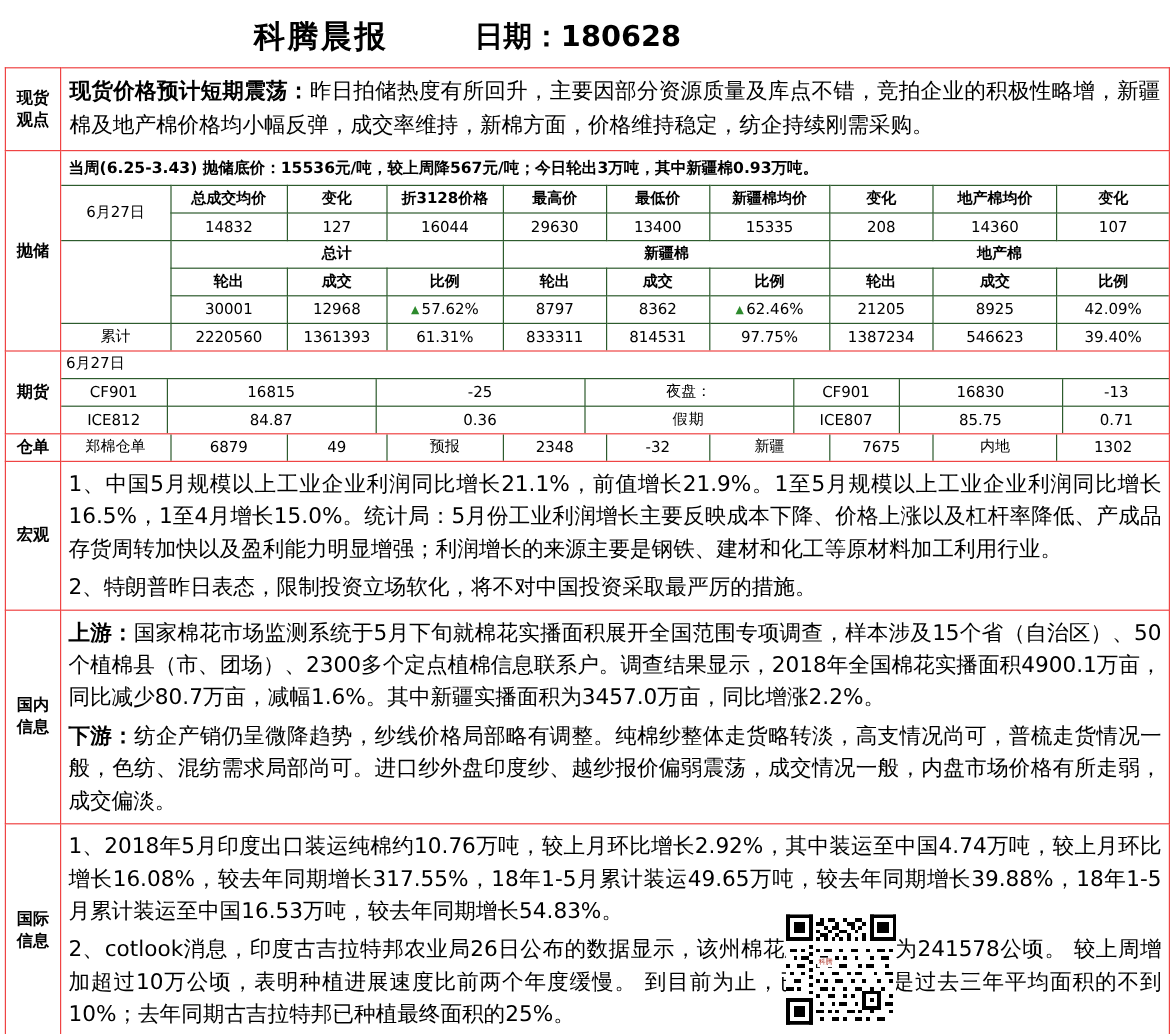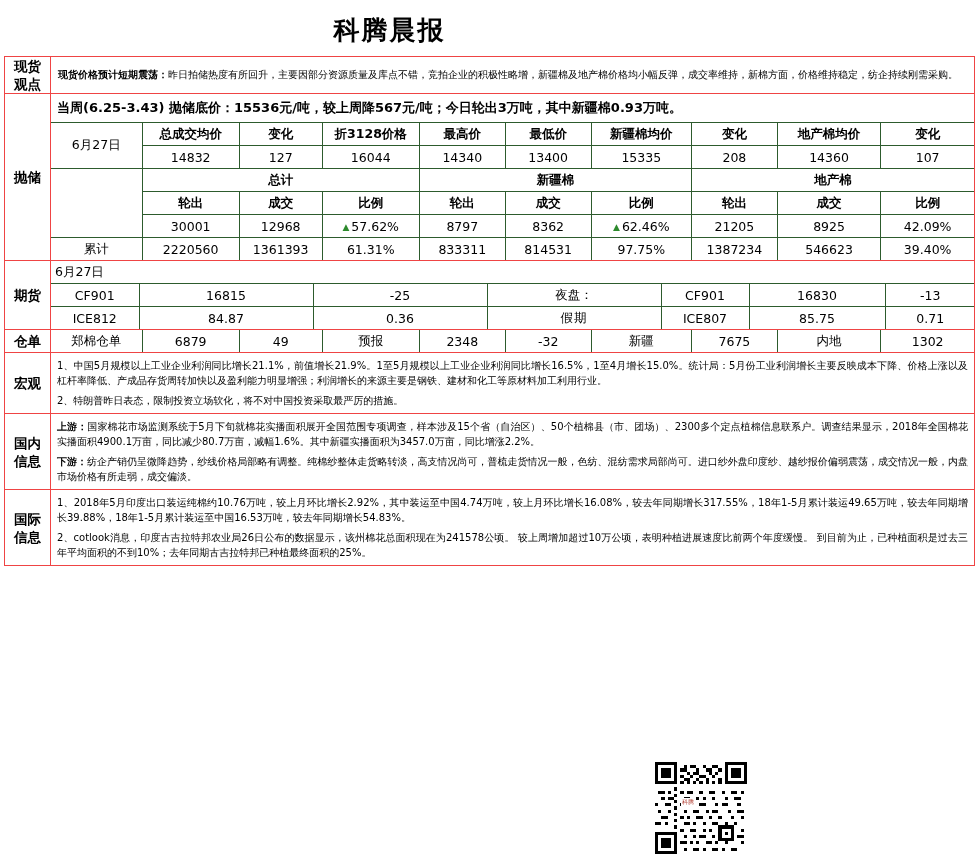--- a/index.html
+++ b/index.html
@@ -55,21 +55,21 @@
     width: 46px;
     text-align: center;
     font-weight: bold;
     font-size: 13.5px;
     line-height: 1.35;
     padding: 2px 1px;
   }
   .cellpad {
     padding: 6px 7px;
     line-height: 1.55;
-    font-size: 10px;
+    font-size: 18px;
     text-align: justify;
   }
   .cellpad.tight {
     padding: 5px 6px;
     line-height: 1.5;
   }
   b.lead { font-weight: bold; }
   
   table.inner {
     width: 100%;
@@ -133,20 +133,23 @@
     height: 104px;
   }
 </style>
 </head>
 <body>
 
 <div class="page">
 
   <div class="doc-header">
     <div class="doc-title">科腾晨报</div>
+    <div class="doc-date">
+      <span>日期：</span><span>180628</span>
+    </div>
   </div>
 
   <table class="main">
     <colgroup>
       <col style="width:46px">
       <col>
     </colgroup>
     <tbody>
 
       <tr>
@@ -188,21 +191,21 @@
                 <td class="hdr">最低价</td>
                 <td class="hdr">新疆棉均价</td>
                 <td class="hdr">变化</td>
                 <td class="hdr">地产棉均价</td>
                 <td class="hdr noright">变化</td>
               </tr>
               <tr>
                 <td>14832</td>
                 <td>127</td>
                 <td>16044</td>
-                <td>14340</td>
+                <td>29630</td>
                 <td>13400</td>
                 <td>15335</td>
                 <td>208</td>
                 <td>14360</td>
                 <td class="noright">107</td>
               </tr>
               <tr>
                 <td class="noleft plain"></td>
                 <td colspan="3" class="hdr">总计</td>
                 <td colspan="3" class="hdr">新疆棉</td>

